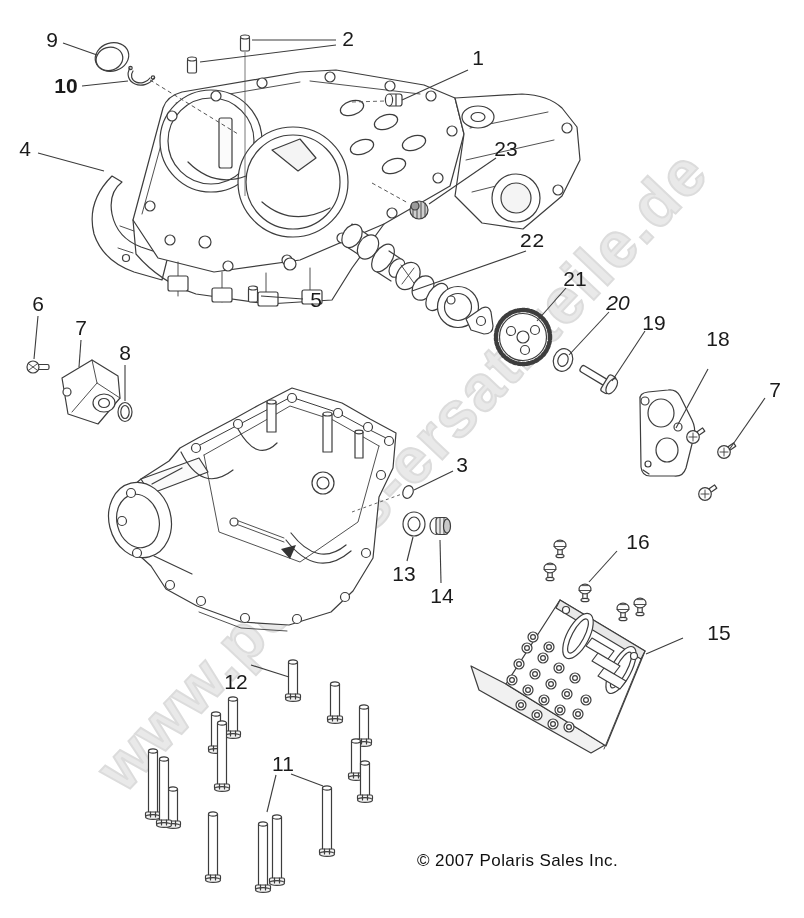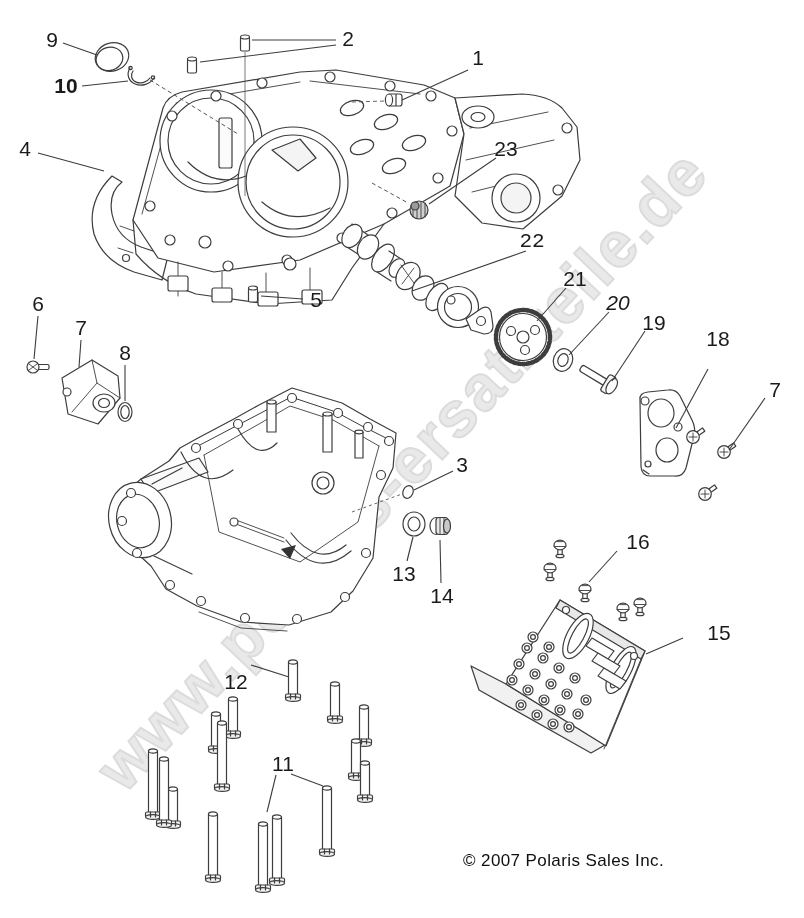--- a/index.html
+++ b/index.html
@@ -8,21 +8,21 @@
     font-family:"Liberation Sans",sans-serif;
   }
   .stage svg{position:absolute;left:0;top:0;}
   .callout{
     position:absolute;transform:translate(-50%,-50%);
     font-size:21px;line-height:1;color:#1a1a1a;white-space:nowrap;
     font-family:"Liberation Sans",sans-serif;
   }
   .copyright{
     position:absolute;left:417px;top:851px;font-size:17px;color:#0f0f0f;
-    letter-spacing:0.4px;font-family:"Liberation Sans",sans-serif;margin-left:46px;
+    letter-spacing:0.4px;font-family:"Liberation Sans",sans-serif;
   }
   .wm{
     font-family:"Liberation Sans",sans-serif;
     font-weight:bold;font-size:64px;letter-spacing:2px;
     fill:#e9e9e9;stroke:#dcdcdc;stroke-width:2px;
   }
   #parts{fill:#ffffff;stroke:#3d3d3d;stroke-width:1.2;stroke-linejoin:round;stroke-linecap:round;}
   #dashes{fill:none;stroke:#565656;}
   #leader-lines line{stroke:#3c3c3c;stroke-width:1.1;}
 </style>

